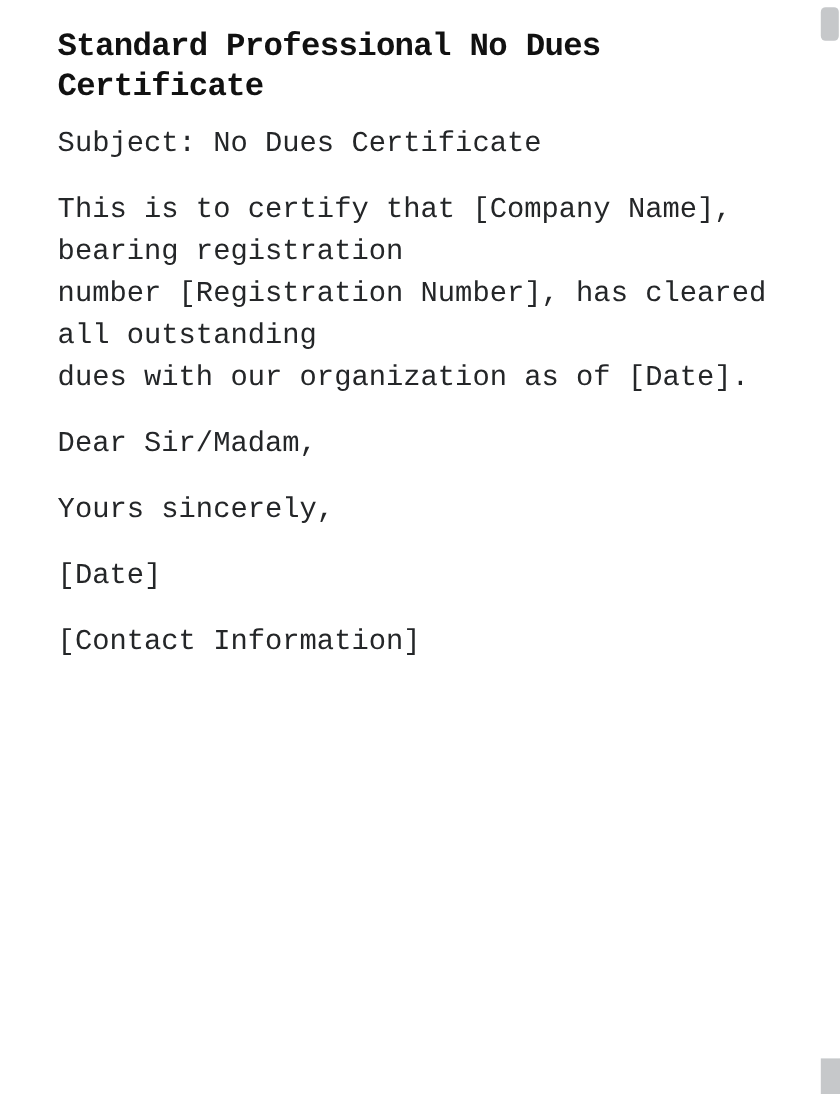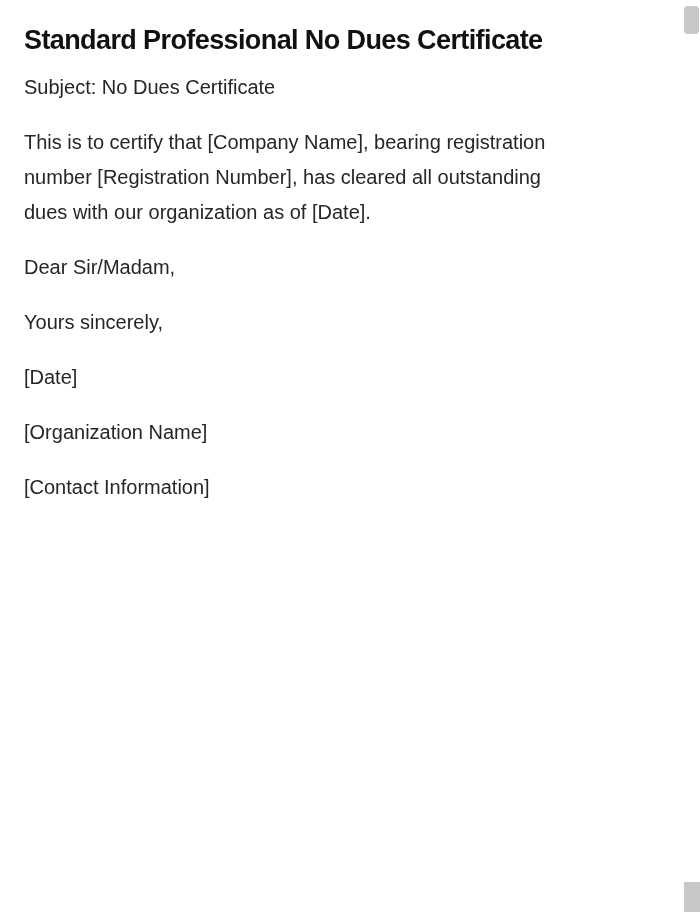--- a/index.html
+++ b/index.html
@@ -11,33 +11,34 @@
     -webkit-font-smoothing: antialiased;
   }
   .screen {
     position: relative;
     width: 700px;
     height: 912px;
     background: var(--background, #ffffff);
     overflow: hidden;
   }
   .doc {
-    padding: 24px 40px 0 24px;
+    padding: 24px 40px 0 48px;
+    font-family: Liberation Mono, monospace;
   }
   .doc h1 {
     margin: 0 0 13px 0;
     font-size: 27px;
     line-height: 33px;
     font-weight: 700;
     letter-spacing: -0.6px;
     color: var(--title_text, #111111);
   }
   .doc p {
     margin: 20px 0 0 0;
-    font-size: 20px;
+    font-size: 24px;
     line-height: 35px;
     font-weight: 400;
     color: var(--body_text, #242628);
     white-space: pre-line;
   }
   .doc p.subject {
     margin-top: 0;
   }
   .sb-thumb {
     position: absolute;
@@ -73,21 +74,20 @@
     <p>Dear Sir/Madam,</p>
 
 
 
 
     <p>Yours sincerely,</p>
 
     <p>[Date]</p>
 
 
-    <p>[Organization Name]</p>
 
     <p>[Contact Information]</p>
   </main>
 
   <div class="sb-thumb sb-top"></div>
 
   <div class="sb-thumb sb-bottom"></div>
 </div>
 
 </body></html>

